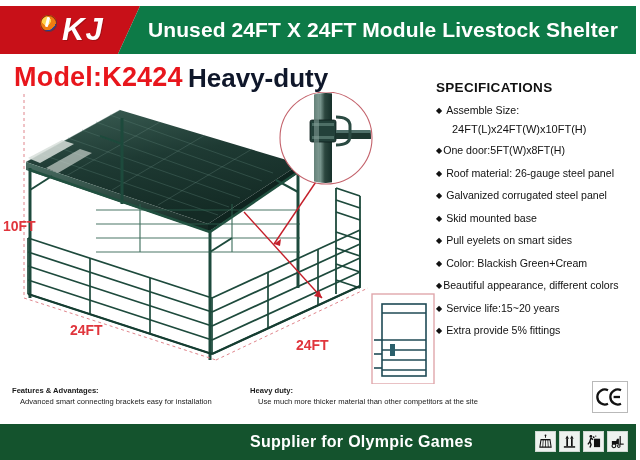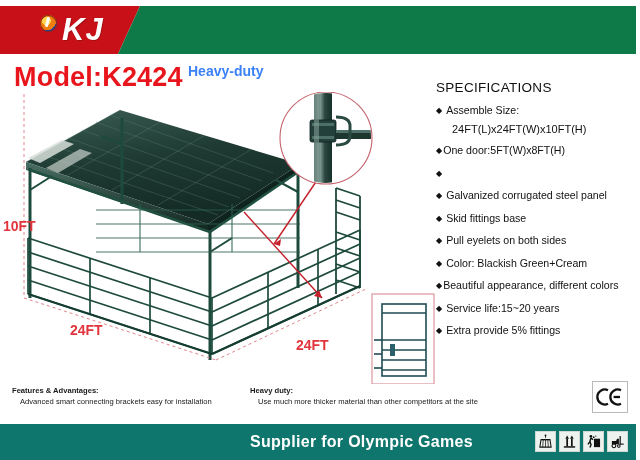--- a/index.html
+++ b/index.html
@@ -43,26 +43,26 @@
     white-space:nowrap;
   }
 
   
   .model{
     position:absolute;left:14px;top:62px;
     font-size:27px;font-weight:bold;color:#e8161c;letter-spacing:.2px;
   }
   .heavy{
     position:absolute;left:188px;top:63px;
-    font-size:14px;font-weight:bold;color:#3b82f6;
+    font-size:26px;font-weight:bold;color:#0f172a;
   }
 
   
   .spec-panel{position:absolute;left:436px;top:80px;width:200px;}
-  .spec-title{font-size:13.5px;font-weight:normal;color:#111;letter-spacing:.3px;margin-bottom:9px;}
+  .spec-title{font-size:13.5px;font-weight:bold;color:#111;letter-spacing:.3px;margin-bottom:9px;}
   .spec-item{
     font-size:10.6px;color:#111;margin-bottom:9.5px;line-height:1.15;
     display:flex;align-items:flex-start;
   }
   .spec-item .dia{font-size:8px;line-height:13px;margin-right:4px;flex:0 0 auto;}
   .spec-item.tight .dia{margin-right:1px;}
   .spec-sub{font-size:11px;color:#111;margin:-4px 0 9.5px 16px;}
 
   
   .illus{position:absolute;left:0;top:92px;width:436px;height:292px;}
@@ -82,21 +82,21 @@
   #note-heavy .body{margin-left:8px;}
 
   .ce-box{
     position:absolute;left:592px;top:381px;width:34px;height:30px;
     border:1px solid #b9b9b9;background:#fff;
     display:flex;align-items:center;justify-content:center;
   }
   .ce-box svg{display:block;}
 
   
-  .botbar{position:absolute;left:0;bottom:0;width:640px;height:36px;background:#0f766e;}
+  .botbar{position:absolute;left:0;bottom:0;width:640px;height:36px;background:#14532d;}
   .botbar-title{
     position:absolute;left:250px;top:0;height:36px;line-height:36px;
     font-size:16px;font-weight:bold;color:#ffffff;letter-spacing:.3px;white-space:nowrap;
   }
   .icon-row{position:absolute;right:12px;top:7px;display:flex;gap:3px;}
   .icon-sq{
     width:19px;height:19px;background:#eef2ef;border:1px solid #cfd8d2;
     display:flex;align-items:center;justify-content:center;
   }
   .icon-sq svg{display:block;}
@@ -112,20 +112,21 @@
 </head>
 <body>
 
 <div id="page">
 
   <div class="topbar">
     <div class="topbar-red"></div>
     <div class="topbar-green"></div>
     <div class="logo-mark"></div>
     <div class="logo-text">KJ</div>
+    <div class="topbar-title">Unused 24FT X 24FT  Module Livestock Shelter</div>
   </div>
 
   <div class="model">Model:K2424</div>
   <div class="heavy">Heavy-duty</div>
 
   <div class="illus">
     <svg width="436" height="292" viewBox="0 0 436 292">
       <defs>
         <linearGradient id="roofg" x1="0" y1="0" x2="0.35" y2="1">
           <stop offset="0" stop-color="#3c5f55"></stop>
@@ -296,32 +297,33 @@
       <span>Assemble Size:</span>
     </div>
     <div class="spec-sub">24FT(L)x24FT(W)x10FT(H)</div>
 
     <div class="spec-item tight">
       <span class="dia">◆</span>
       <span>One door:5FT(W)x8FT(H)</span>
     </div>
     <div class="spec-item">
       <span class="dia">◆</span>
+      <span>Roof material: 26-gauge steel panel</span>
     </div>
     <div class="spec-item">
       <span class="dia">◆</span>
       <span>Galvanized corrugated steel panel</span>
     </div>
     <div class="spec-item">
       <span class="dia">◆</span>
-      <span>Skid fittings base</span>
-    </div>
-    <div class="spec-item">
-      <span class="dia">◆</span>
-      <span>Pull eyelets on both sides</span>
+      <span>Skid mounted base</span>
+    </div>
+    <div class="spec-item">
+      <span class="dia">◆</span>
+      <span>Pull eyelets on smart sides</span>
     </div>
     <div class="spec-item">
       <span class="dia">◆</span>
       <span>Color: Blackish Green+Cream</span>
     </div>
     <div class="spec-item tight">
       <span class="dia">◆</span>
       <span>Beautiful appearance, different colors</span>
     </div>
     <div class="spec-item">

